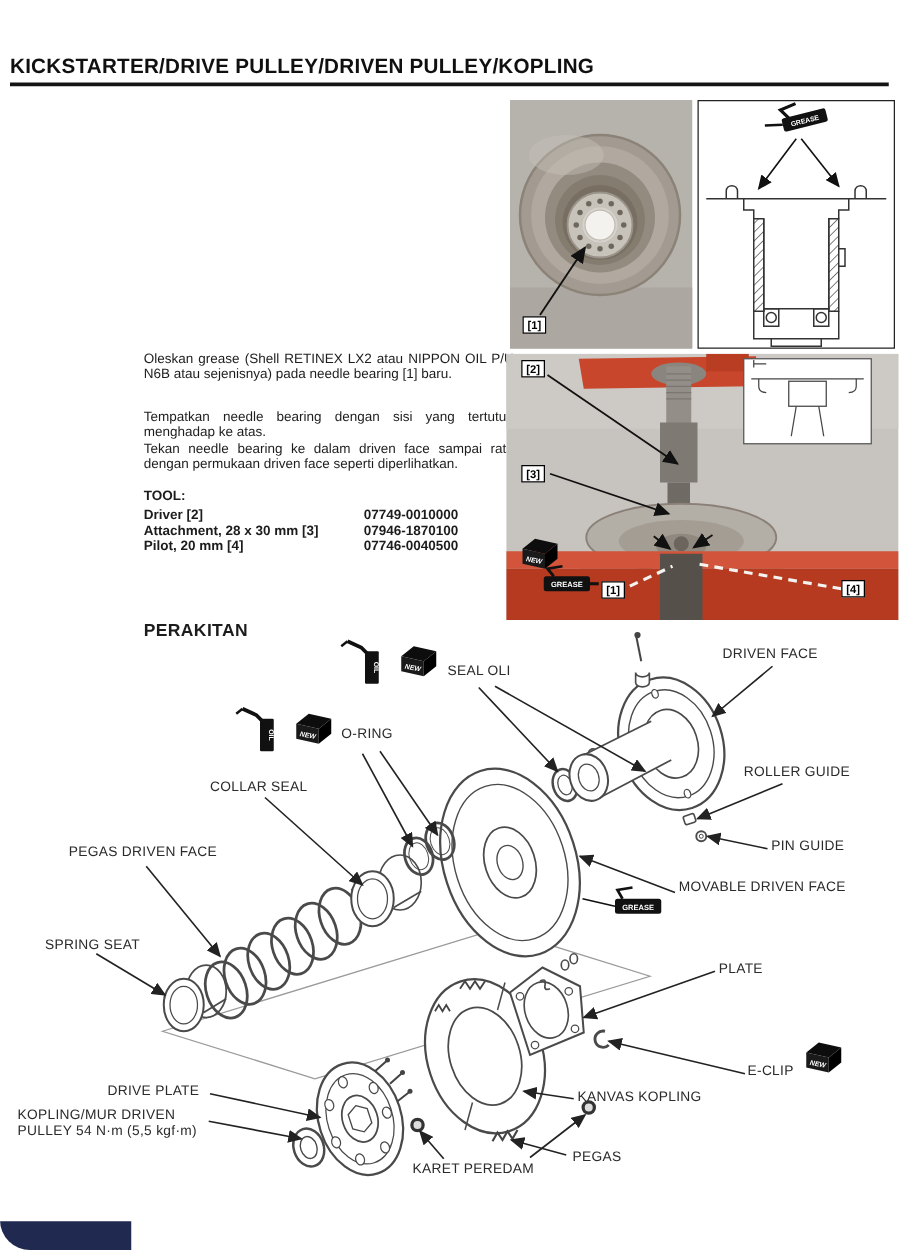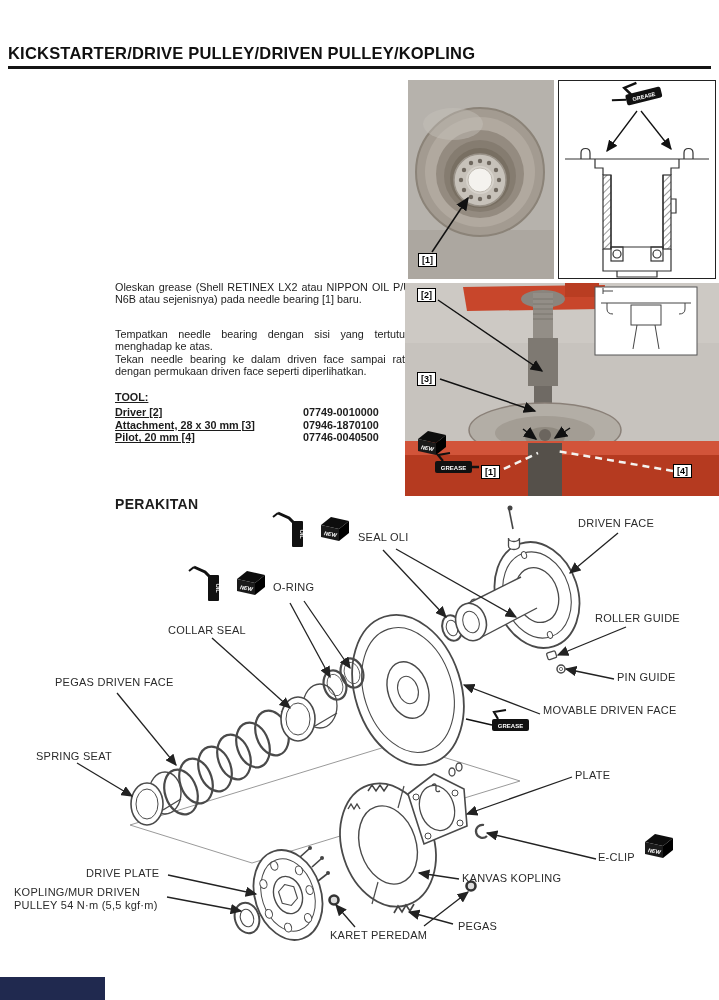--- a/index.html
+++ b/index.html
@@ -1,26 +1,26 @@
 <!DOCTYPE html>
 <html><head>
 <meta charset="utf-8">
 <style>
   html,body{margin:0;padding:0;background:#fff;}
   .page{position:relative;width:719px;height:1000px;background:#ffffff;overflow:hidden;
-        font-family:"Liberation Sans",sans-serif;color:#1c1c1c;}
+        font-family:"Liberation Sans",sans-serif;color:#1c1c1c;border-radius:24px;}
   .title{position:absolute;left:8px;top:44px;width:705px;font-size:16.5px;font-weight:700;
          letter-spacing:.2px;color:#101010;}
   .title-rule{position:absolute;left:8px;top:66px;width:703px;height:3px;background:#141414;}
   .para{position:absolute;left:115px;width:296px;font-size:10.8px;line-height:11.8px;
         text-align:justify;color:#1d1d1d;}
-  .tools{position:absolute;left:115px;top:391px;width:300px;font-size:10.8px;font-weight:700;text-decoration:underline;}
+  .tools{position:absolute;left:115px;top:391px;width:300px;font-size:10.8px;font-weight:700;}
   .tools .thead{margin-bottom:3px;}
   .trow{position:relative;height:12.6px;}
-  .trow .num{position:absolute;left:188px;top:0;}
+  .trow .num{position:absolute;left:176px;top:0;}
   .perakitan{position:absolute;left:115px;top:485px;font-size:14px;font-weight:700;letter-spacing:.3px;margin-top:11px;}
   .figA{position:absolute;left:408px;top:80px;width:146px;height:199px;}
   .figB{position:absolute;left:558px;top:80px;width:156px;height:197px;border:1px solid #222;background:#fff;}
   .figC{position:absolute;left:405px;top:283px;width:314px;height:213px;}
   .refbox{position:absolute;background:#fff;border:1px solid #000;font-size:9px;font-weight:700;
           color:#000;padding:0 3px;line-height:12px;}
   .diagram{position:absolute;left:0;top:505px;width:719px;height:460px;}
   .dlab{position:absolute;font-size:11px;color:#2b2b2b;letter-spacing:.25px;white-space:nowrap;}
   .dlab.wrap{white-space:normal;width:162px;line-height:12.5px;}
   .footer-bar{position:absolute;left:0;top:977px;width:105px;height:23px;background:#20294f;}

